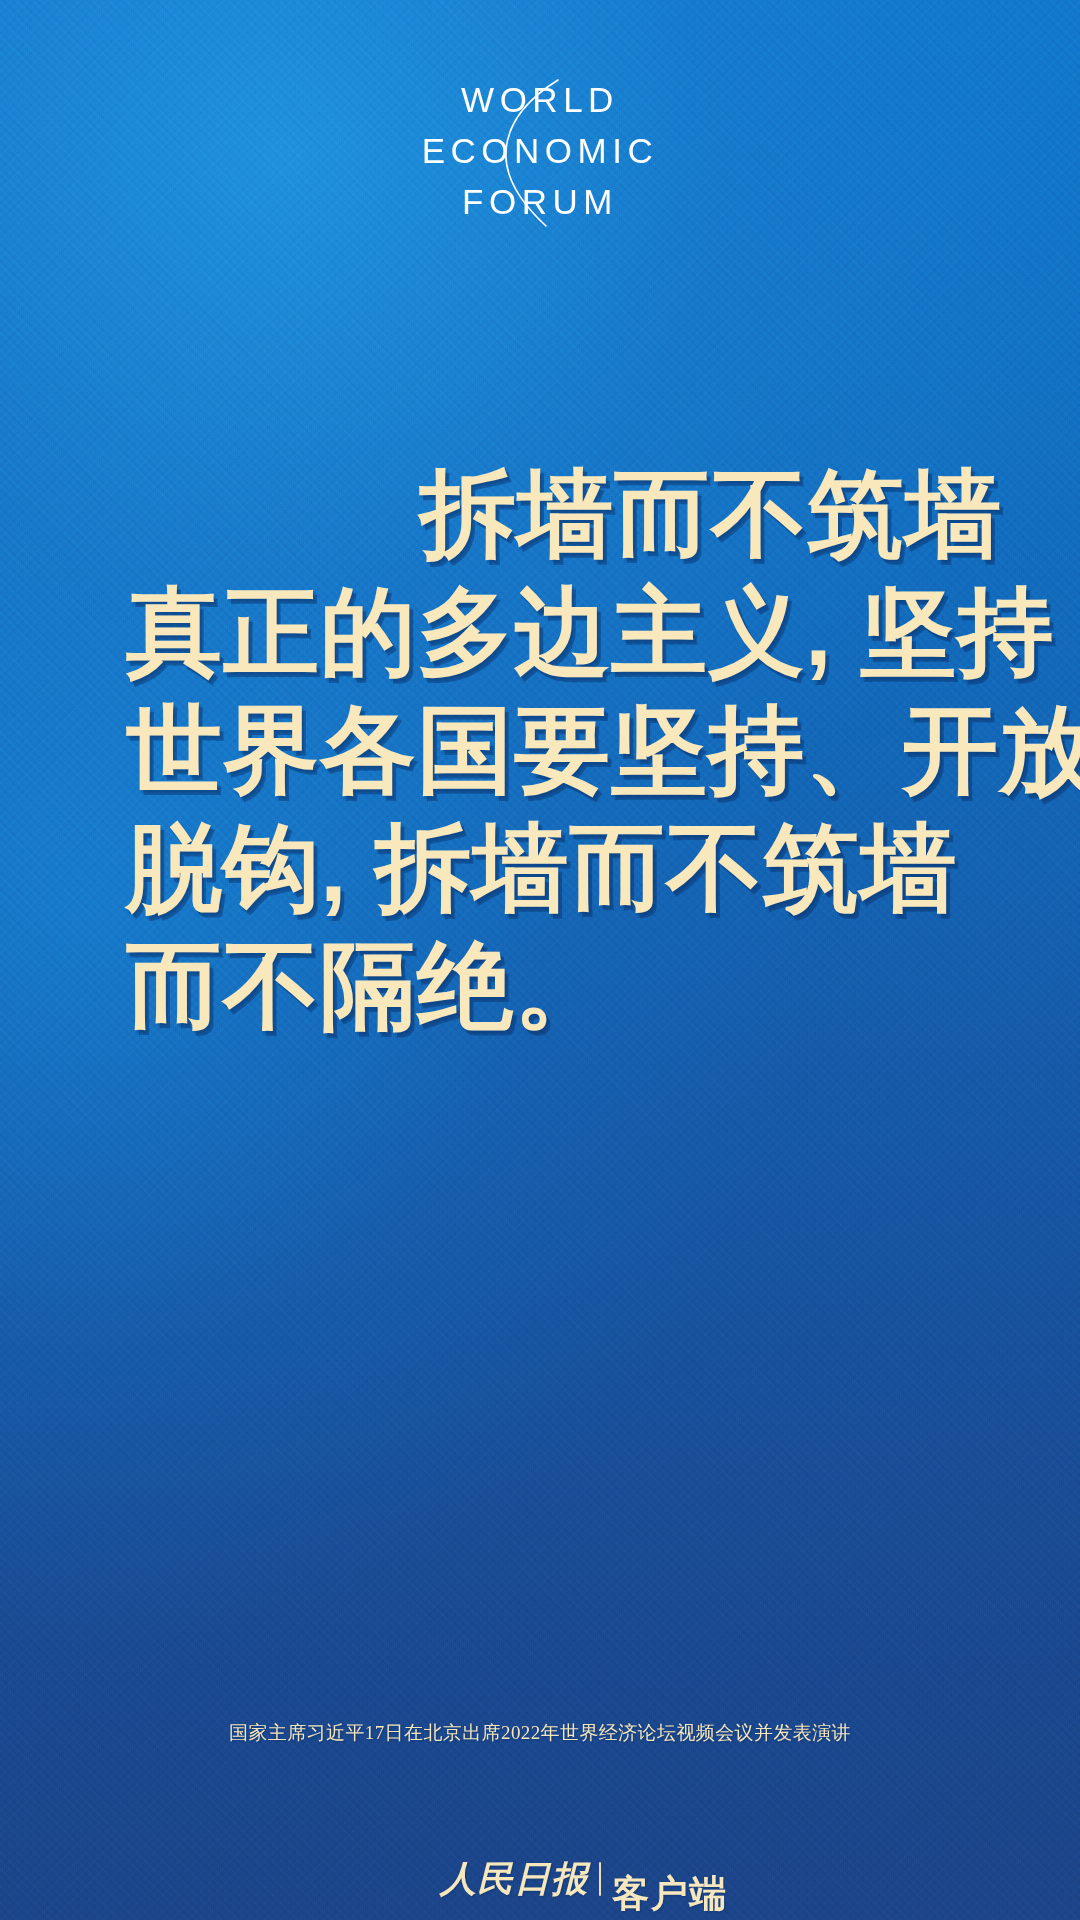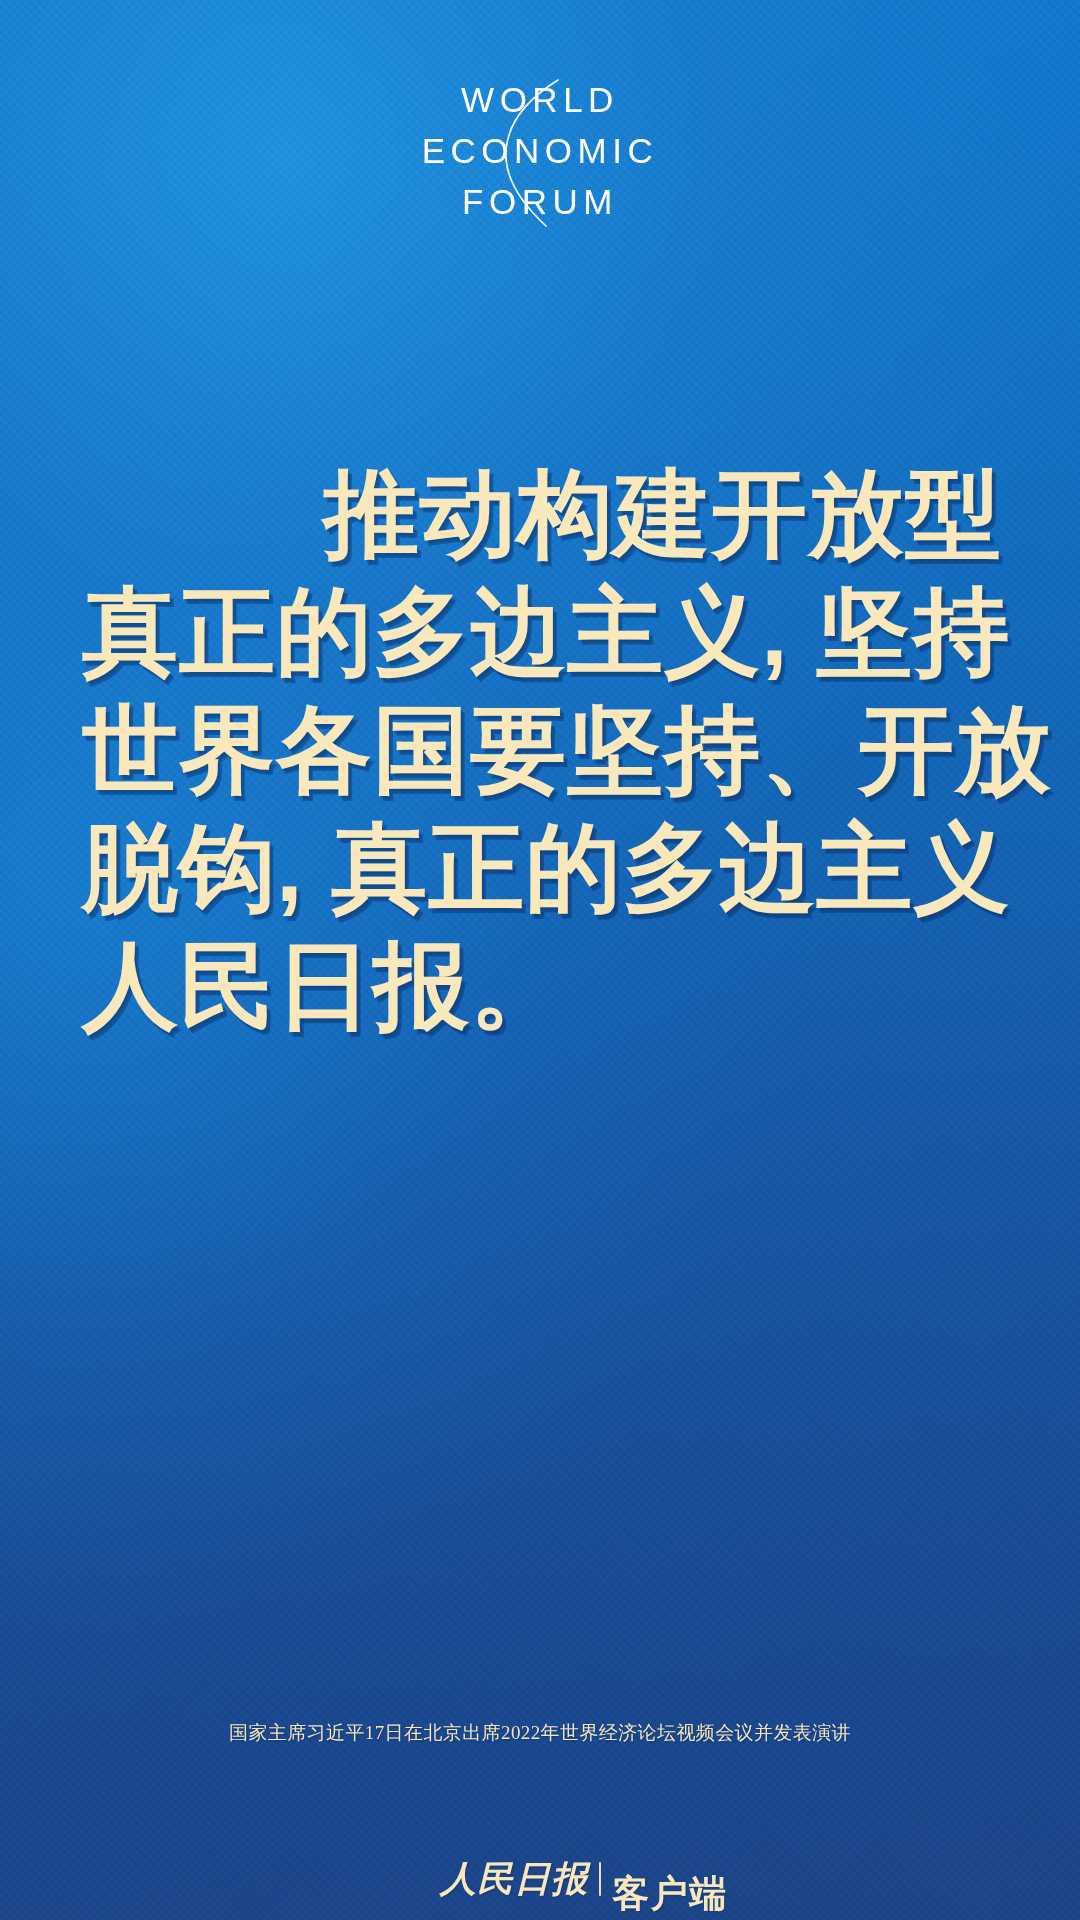--- a/index.html
+++ b/index.html
@@ -97,21 +97,21 @@
     font-weight: 700;
     font-size: 96px;
     line-height: 118px;
     letter-spacing: 1px;
     white-space: nowrap;
     text-shadow:
       4px 5px 0 rgba(9,47,106,0.42),
       2px 3px 2px rgba(9,47,106,0.30);
   }
   .hl-line.right { text-align: right; padding-right: 78px; }
-  .hl-line.left  { text-align: left;  padding-left: 82px; }
+  .hl-line.left  { text-align: left;  padding-left: 82px; margin-left: 44px; }
 
   
   #caption {
     position: absolute;
     top: 1720px;
     left: 0;
     width: 1080px;
     text-align: center;
     z-index: 4;
   }
@@ -179,25 +179,25 @@
   <div id="wef-logo">
     <svg width="420" height="150" viewBox="0 0 420 150">
       <path d="M 228 2 C 196 22, 178 46, 176 72 C 174 98, 190 124, 216 148" fill="none" stroke="#ffffff" stroke-width="1.6" stroke-linecap="round"></path>
       <text class="wef-word" x="210" y="34" font-size="35">WORLD</text>
       <text class="wef-word" x="210" y="85" font-size="35">ECONOMIC</text>
       <text class="wef-word" x="210" y="136" font-size="35">FORUM</text>
     </svg>
   </div>
 
   <div id="headline">
-    <div class="hl-line right">推动构建开放型</div>
+    <div class="hl-line right">拆墙而不筑墙</div>
     <div class="hl-line left">真正的多边主义, 坚持</div>
     <div class="hl-line left">世界各国要坚持、开放</div>
-    <div class="hl-line left">脱钩, 真正的多边主义</div>
-    <div class="hl-line left">人民日报。</div>
+    <div class="hl-line left">脱钩, 拆墙而不筑墙</div>
+    <div class="hl-line left">而不隔绝。</div>
   </div>
 
   <div id="caption">
     <span class="cap-text">国家主席习近平17日在北京出席2022年世界经济论坛视频会议并发表演讲</span>
   </div>
 
   <div id="brand">
     <span class="brand-left">人民日报</span>
     <span class="brand-sep"></span>
     <span class="brand-right">客户端</span>

